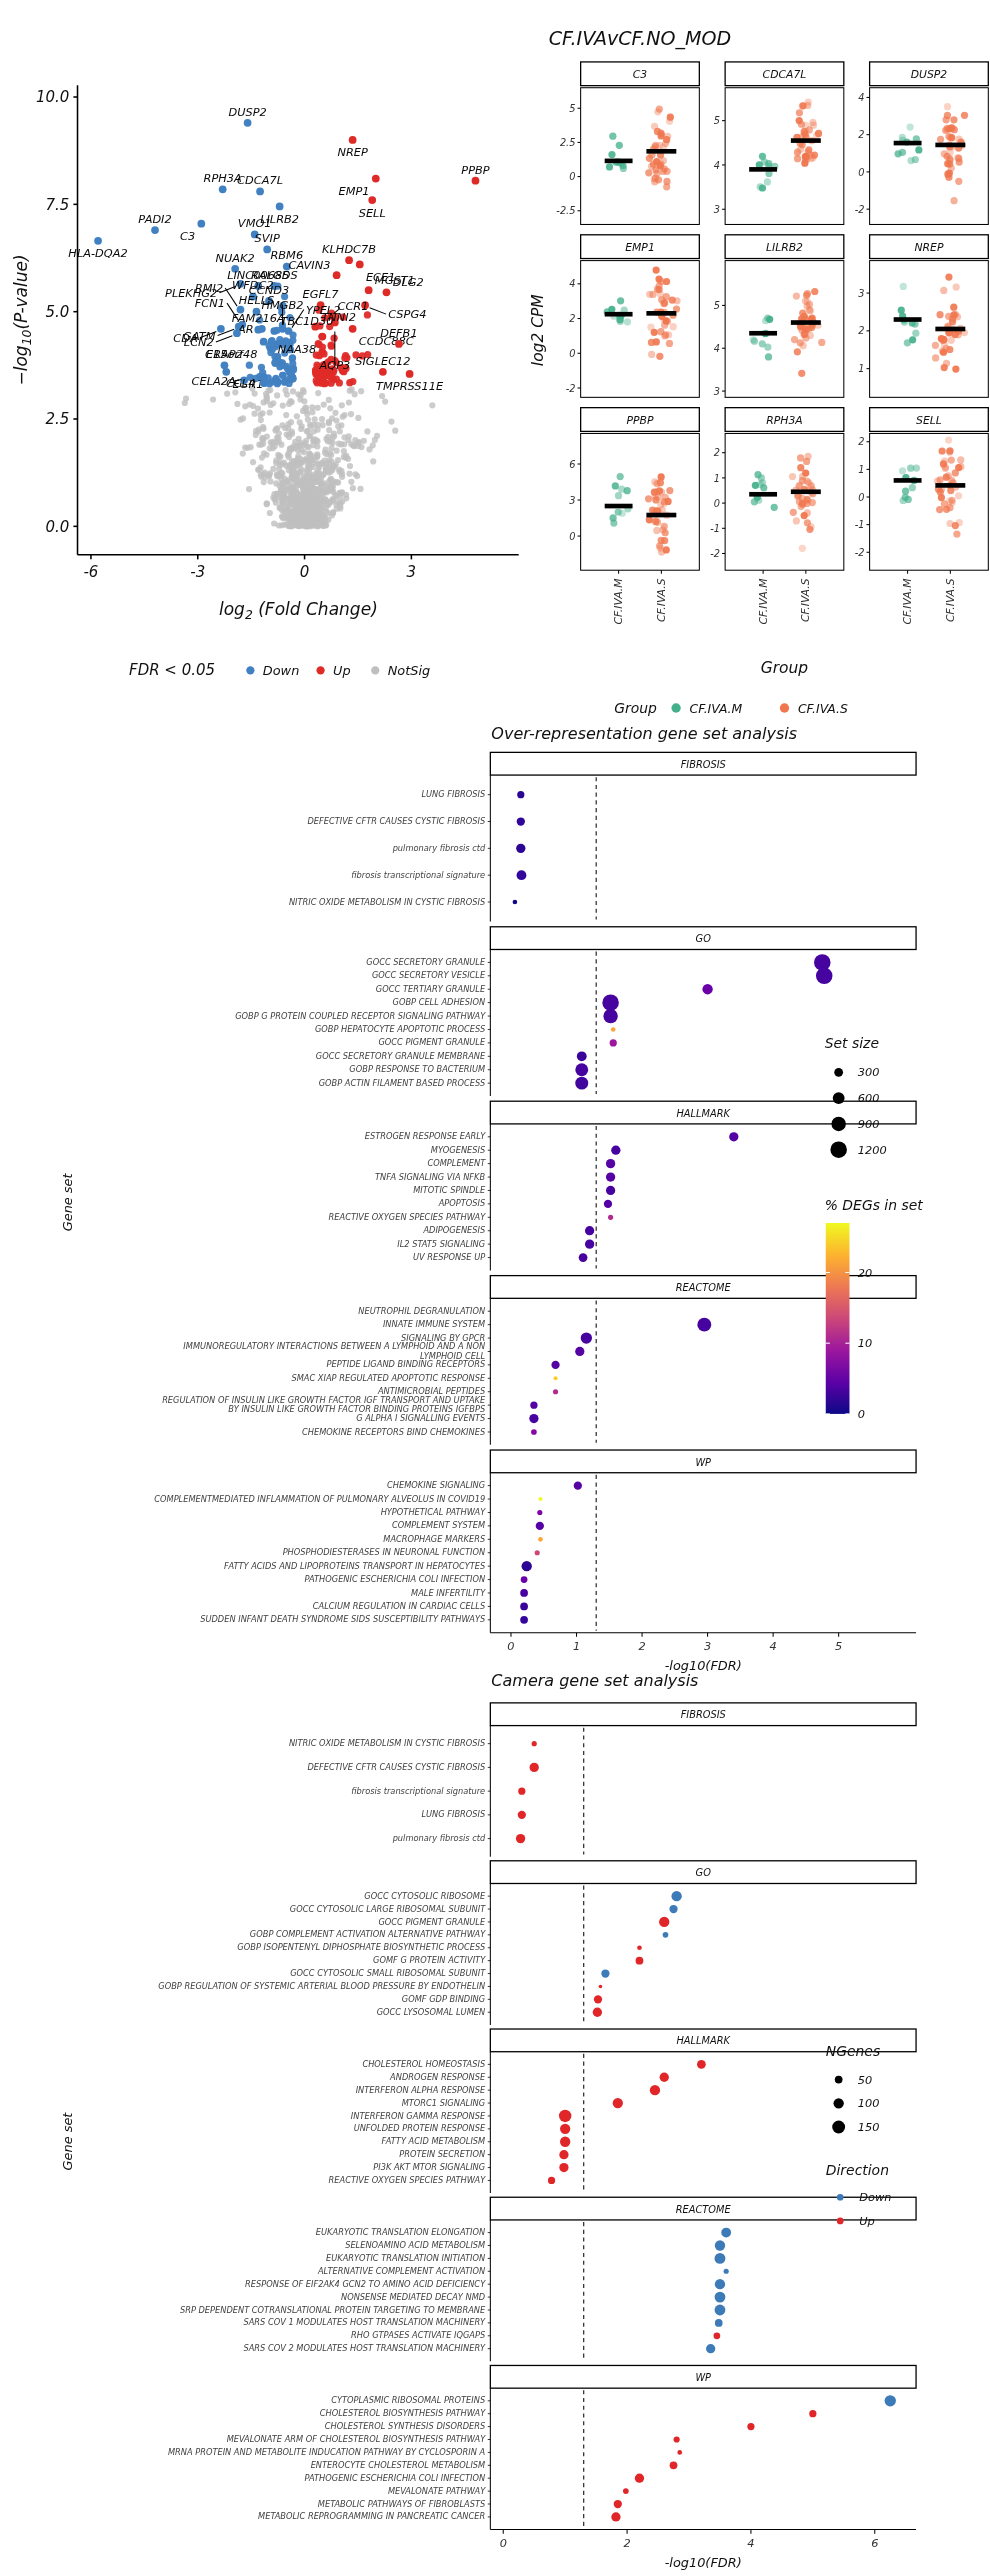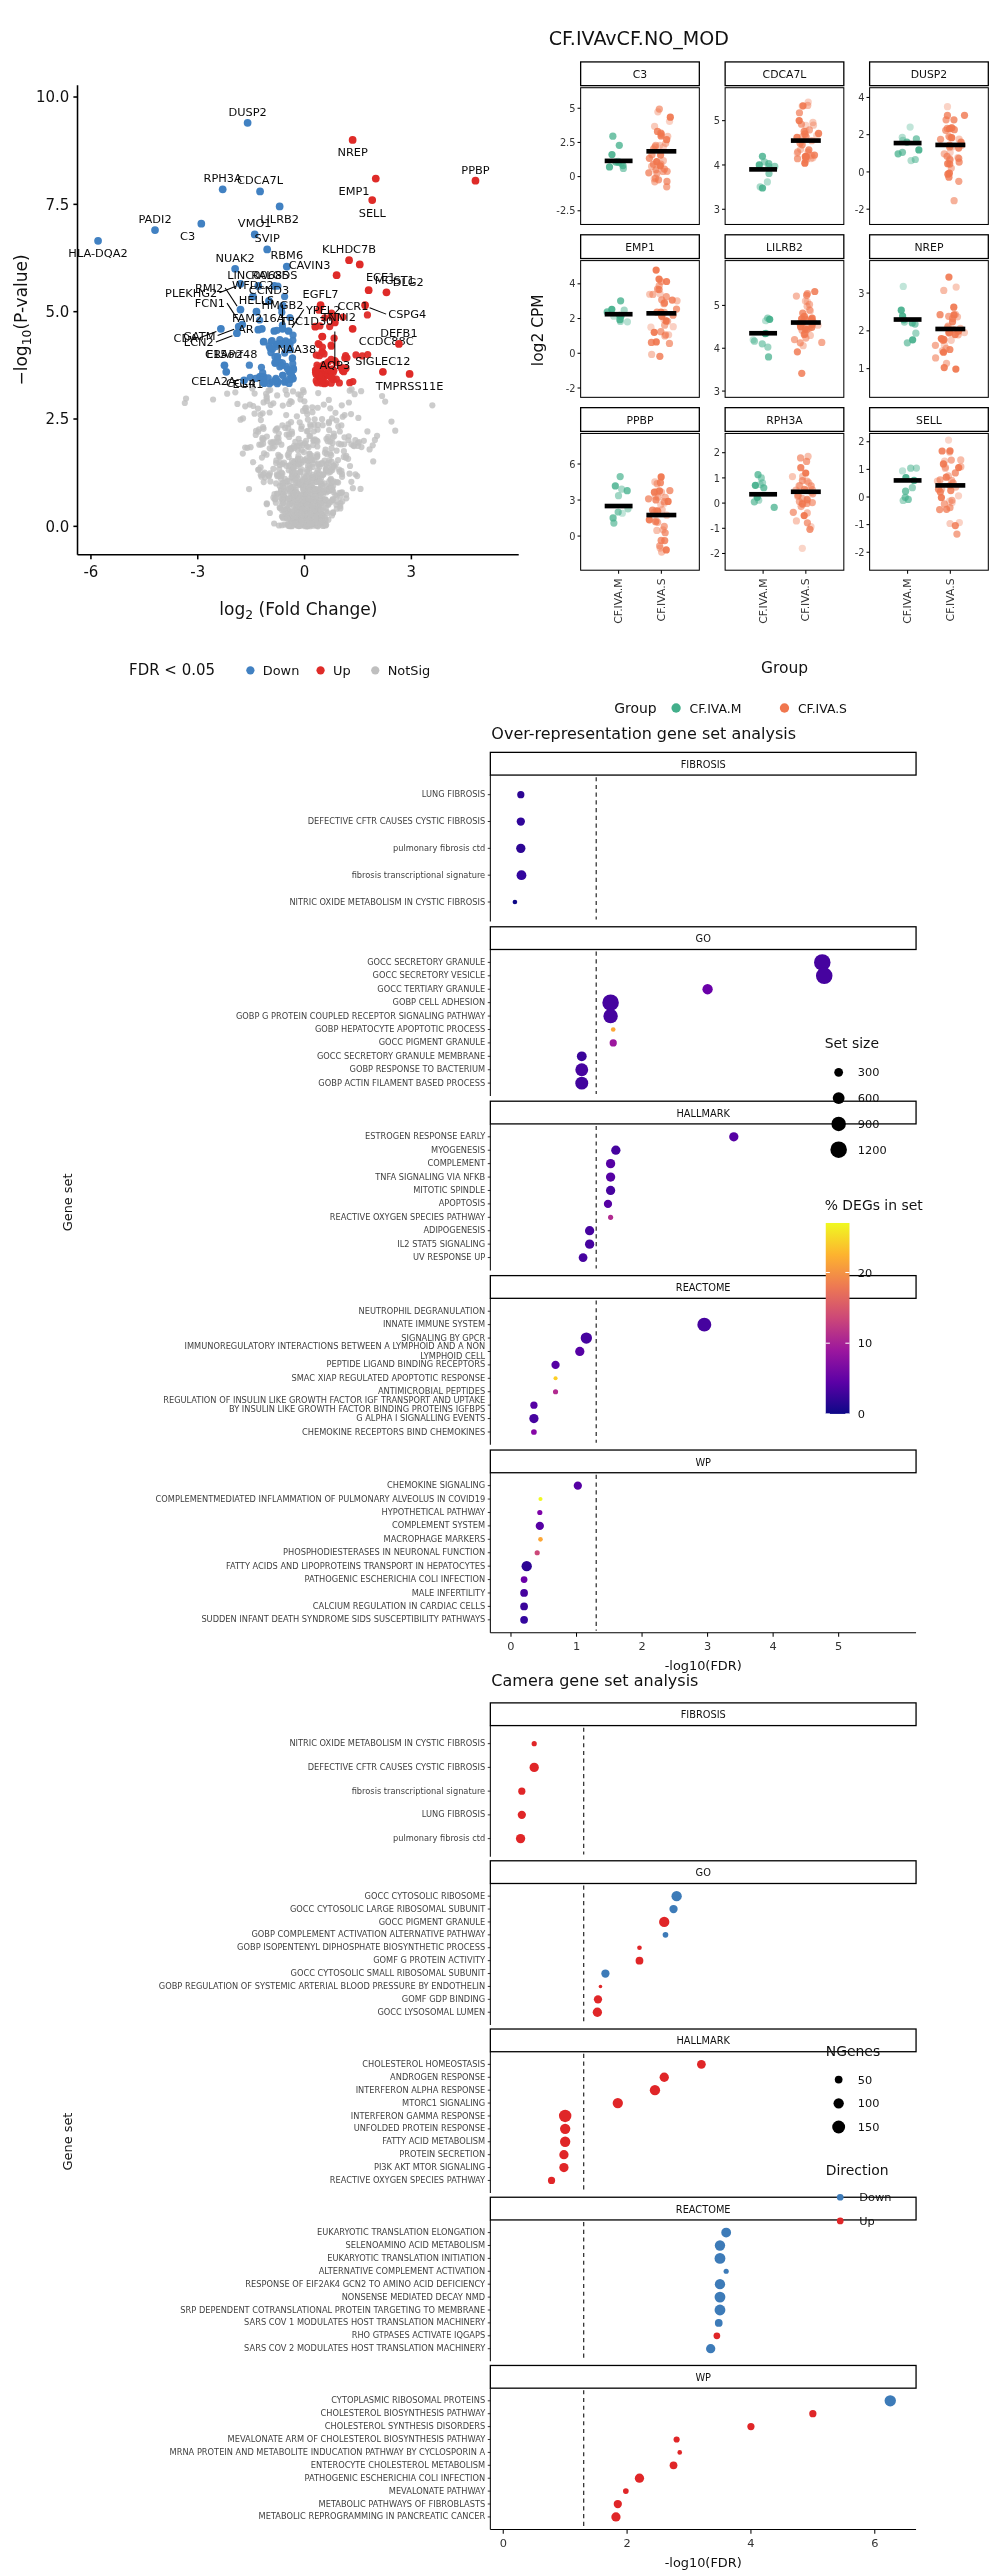--- a/index.html
+++ b/index.html
@@ -1,17 +1,17 @@
 <!DOCTYPE html>
 <html style="font-size:8.3px"><head>
 <meta charset="utf-8">
 <style>
   html,body{margin:0;padding:0;background:#fff;}
   body{font-family:"DejaVu Sans",sans-serif;}
-  #wrap{position:relative;width:991px;height:2576px;background:#fff;overflow:hidden;}
+  #wrap{position:relative;width:991px;height:2576px;background:#fff;overflow:hidden;font-style:italic;}
   svg text{font-family:"DejaVu Sans",sans-serif;}
 </style>
 </head>
 <body>
 
 <div id="wrap">
   <svg id="fig" width="991" height="2576" viewBox="0 0 1920 4992">
     <text id="t-grid-title" x="1063" y="88" font-size="37" fill="#111">CF.IVAvCF.NO_MOD</text>
     <text id="t-ora-title" x="952" y="1432" font-size="31" fill="#111">Over-representation gene set analysis</text>
     <text id="t-cam-title" x="952" y="3268" font-size="31" fill="#111">Camera gene set analysis</text>

